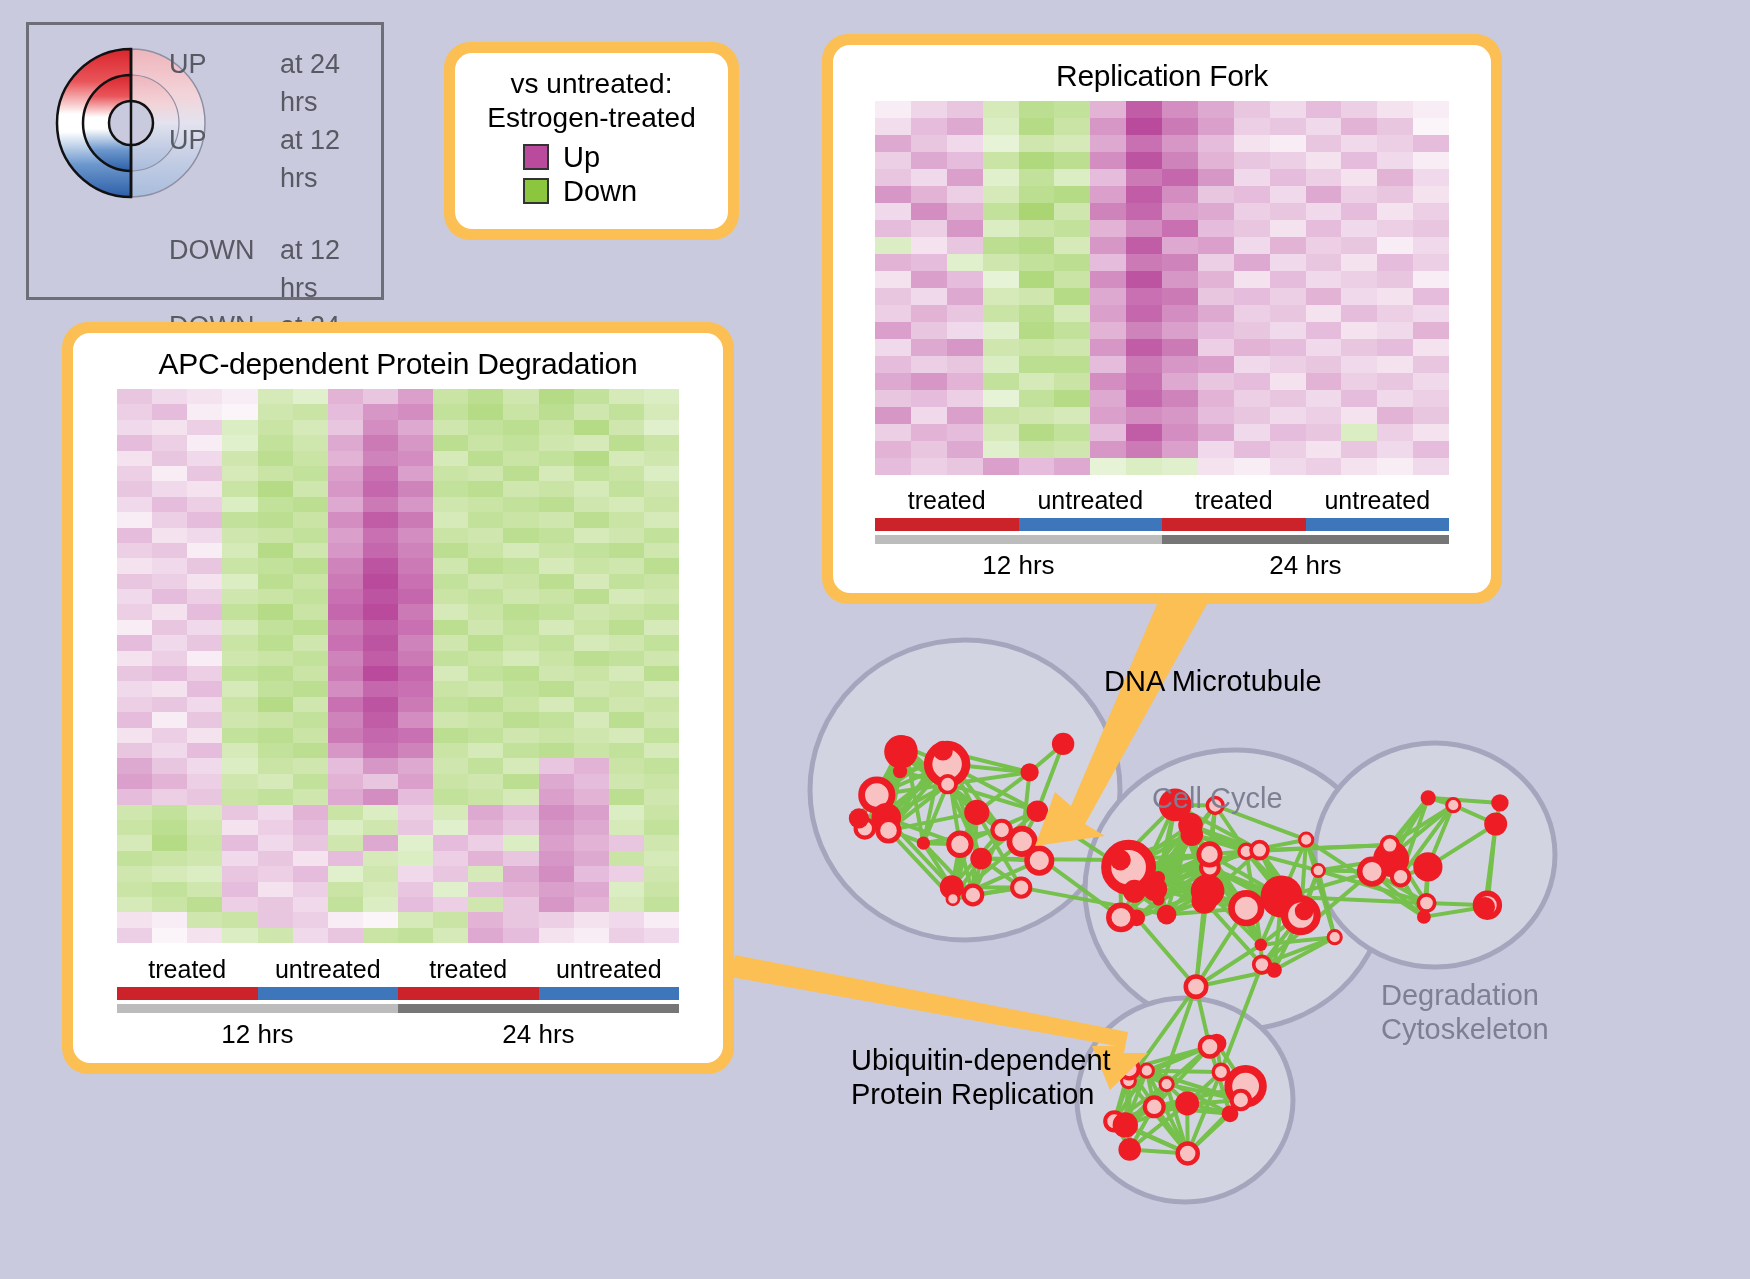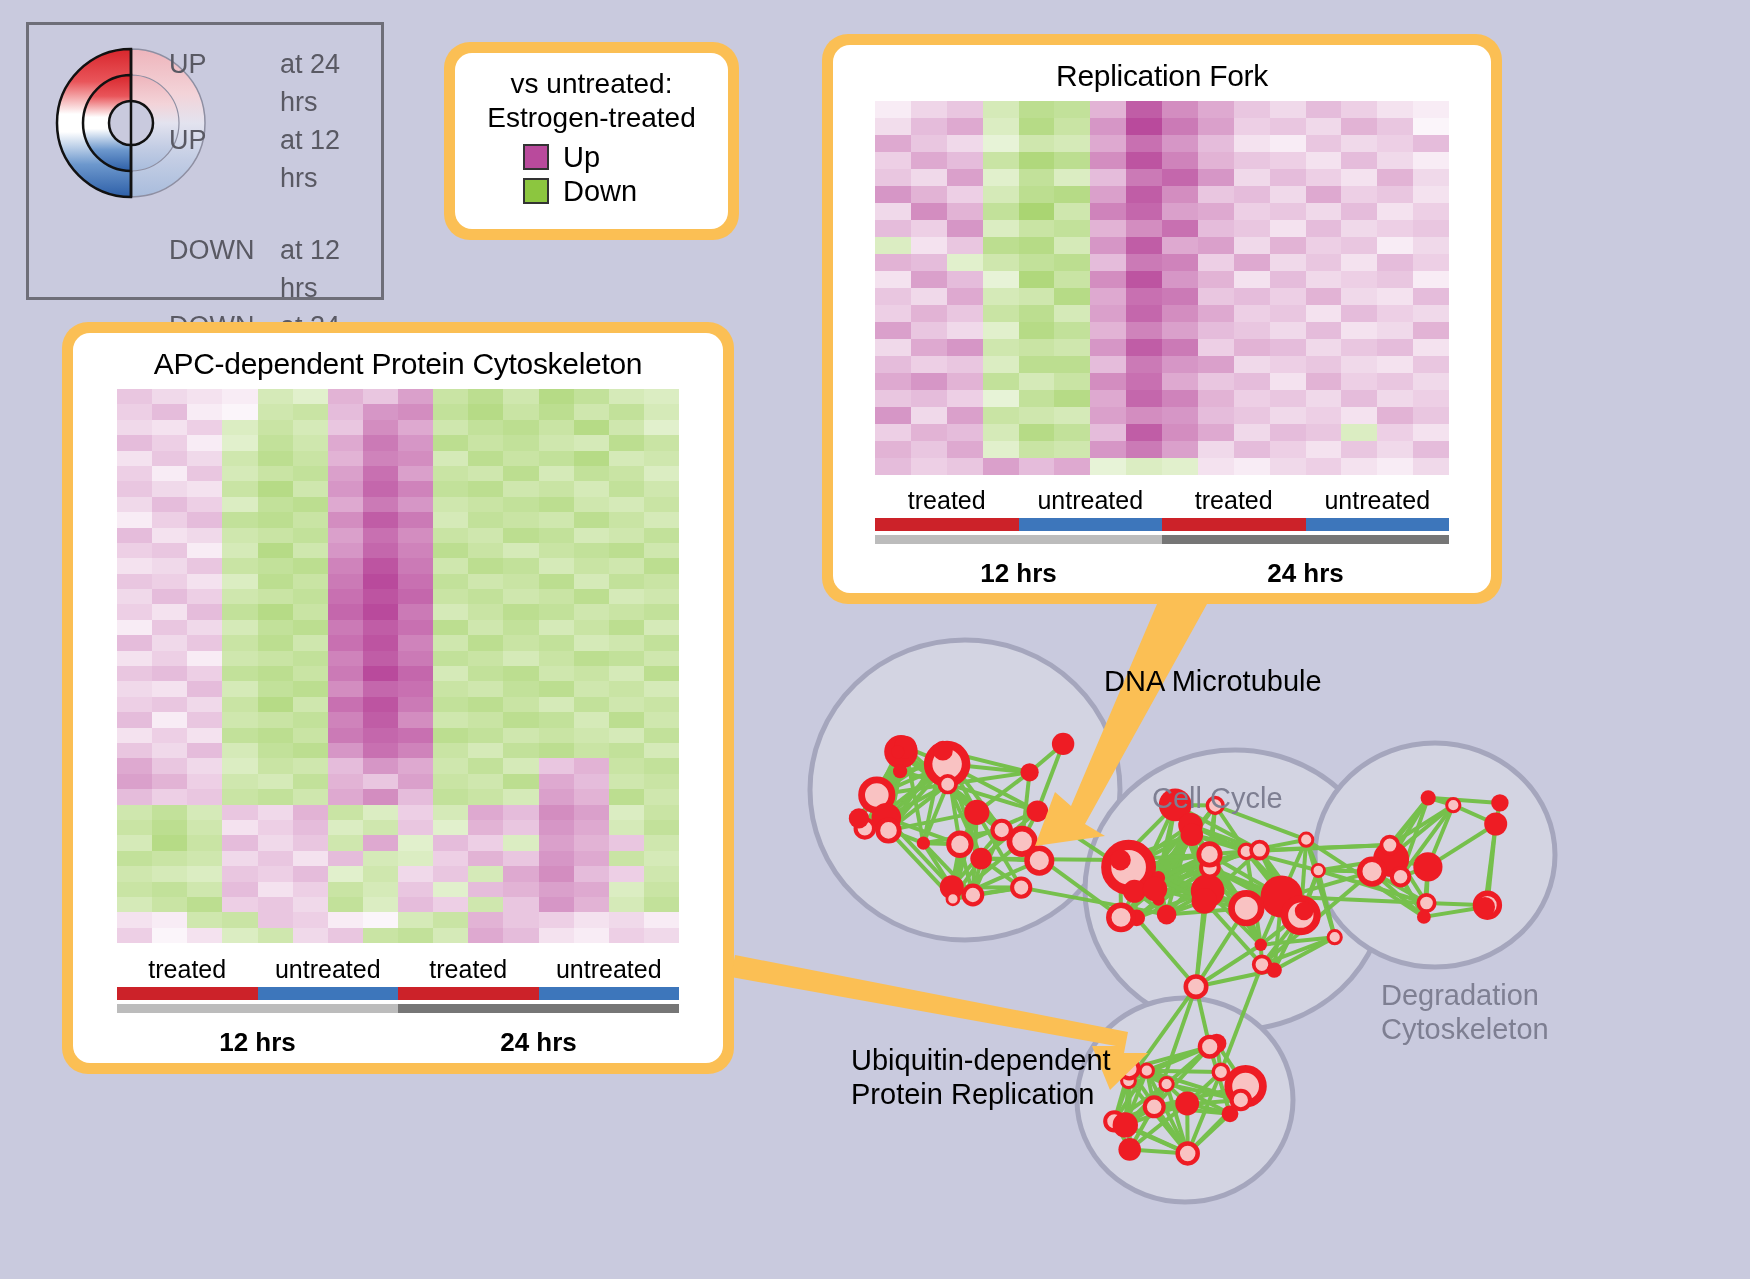--- a/index.html
+++ b/index.html
@@ -53,21 +53,21 @@
 
   .hm{display:grid;width:100%;}
   .hm .cell{width:100%;}
 
   .axis-labels{display:grid;grid-template-columns:repeat(4,1fr);}
   .axis-labels span{text-align:center;font-size:25px;color:#000;}
   .bar-row{display:grid;grid-template-columns:repeat(4,1fr);}
   .bar-row div{height:13px;}
   .bar-row2{display:grid;grid-template-columns:repeat(2,1fr);margin-top:4px;}
   .bar-row2 div{height:9px;}
-  .hrs-row{display:grid;grid-template-columns:repeat(2,1fr);margin-top:14px;font-weight:bold;}
+  .hrs-row{display:grid;grid-template-columns:repeat(2,1fr);margin-top:6px;}
   .hrs-row span{text-align:center;font-size:26px;color:#000;}
 
   
   #network{left:780px;top:600px;width:970px;height:679px;}
 
   .netlabel{position:absolute;font-size:29px;line-height:34px;white-space:nowrap;}
   #lbl-dna{color:#000;left:1104px;top:664px;}
   #lbl-cc{color:#7e7f92;left:1152px;top:781px;}
   #lbl-mt{color:#7e7f92;left:1381px;top:978px;text-align:right;width:150px;}
   #lbl-ub{color:#000;left:851px;top:1043px;}
@@ -528,21 +528,21 @@
       <div class="hrs-row">
         <span>12 hrs</span>
         <span>24 hrs</span>
       </div>
     </div>
   </div>
 </div>
 
 <div id="panel-apc" class="abs opanel">
   <div class="inner">
-    <div class="ptitle">APC-dependent Protein Cytoskeleton</div>
+    <div class="ptitle">APC-dependent Protein Degradation</div>
     <div style="padding:8px 44px 0 44px;">
       <div class="hm" id="hm-apc" style="grid-template-columns: repeat(16, 1fr);">
           <div class="cell" style="height:15.4px;background:#e9c6e0"></div>
           <div class="cell" style="height:15.4px;background:#f0d9ea"></div>
           <div class="cell" style="height:15.4px;background:#f4e2ef"></div>
           <div class="cell" style="height:15.4px;background:#f8ecf5"></div>
           <div class="cell" style="height:15.4px;background:#d5eab8"></div>
           <div class="cell" style="height:15.4px;background:#e1f0cc"></div>
           <div class="cell" style="height:15.4px;background:#e2b3d5"></div>
           <div class="cell" style="height:15.4px;background:#e9c6e0"></div>

